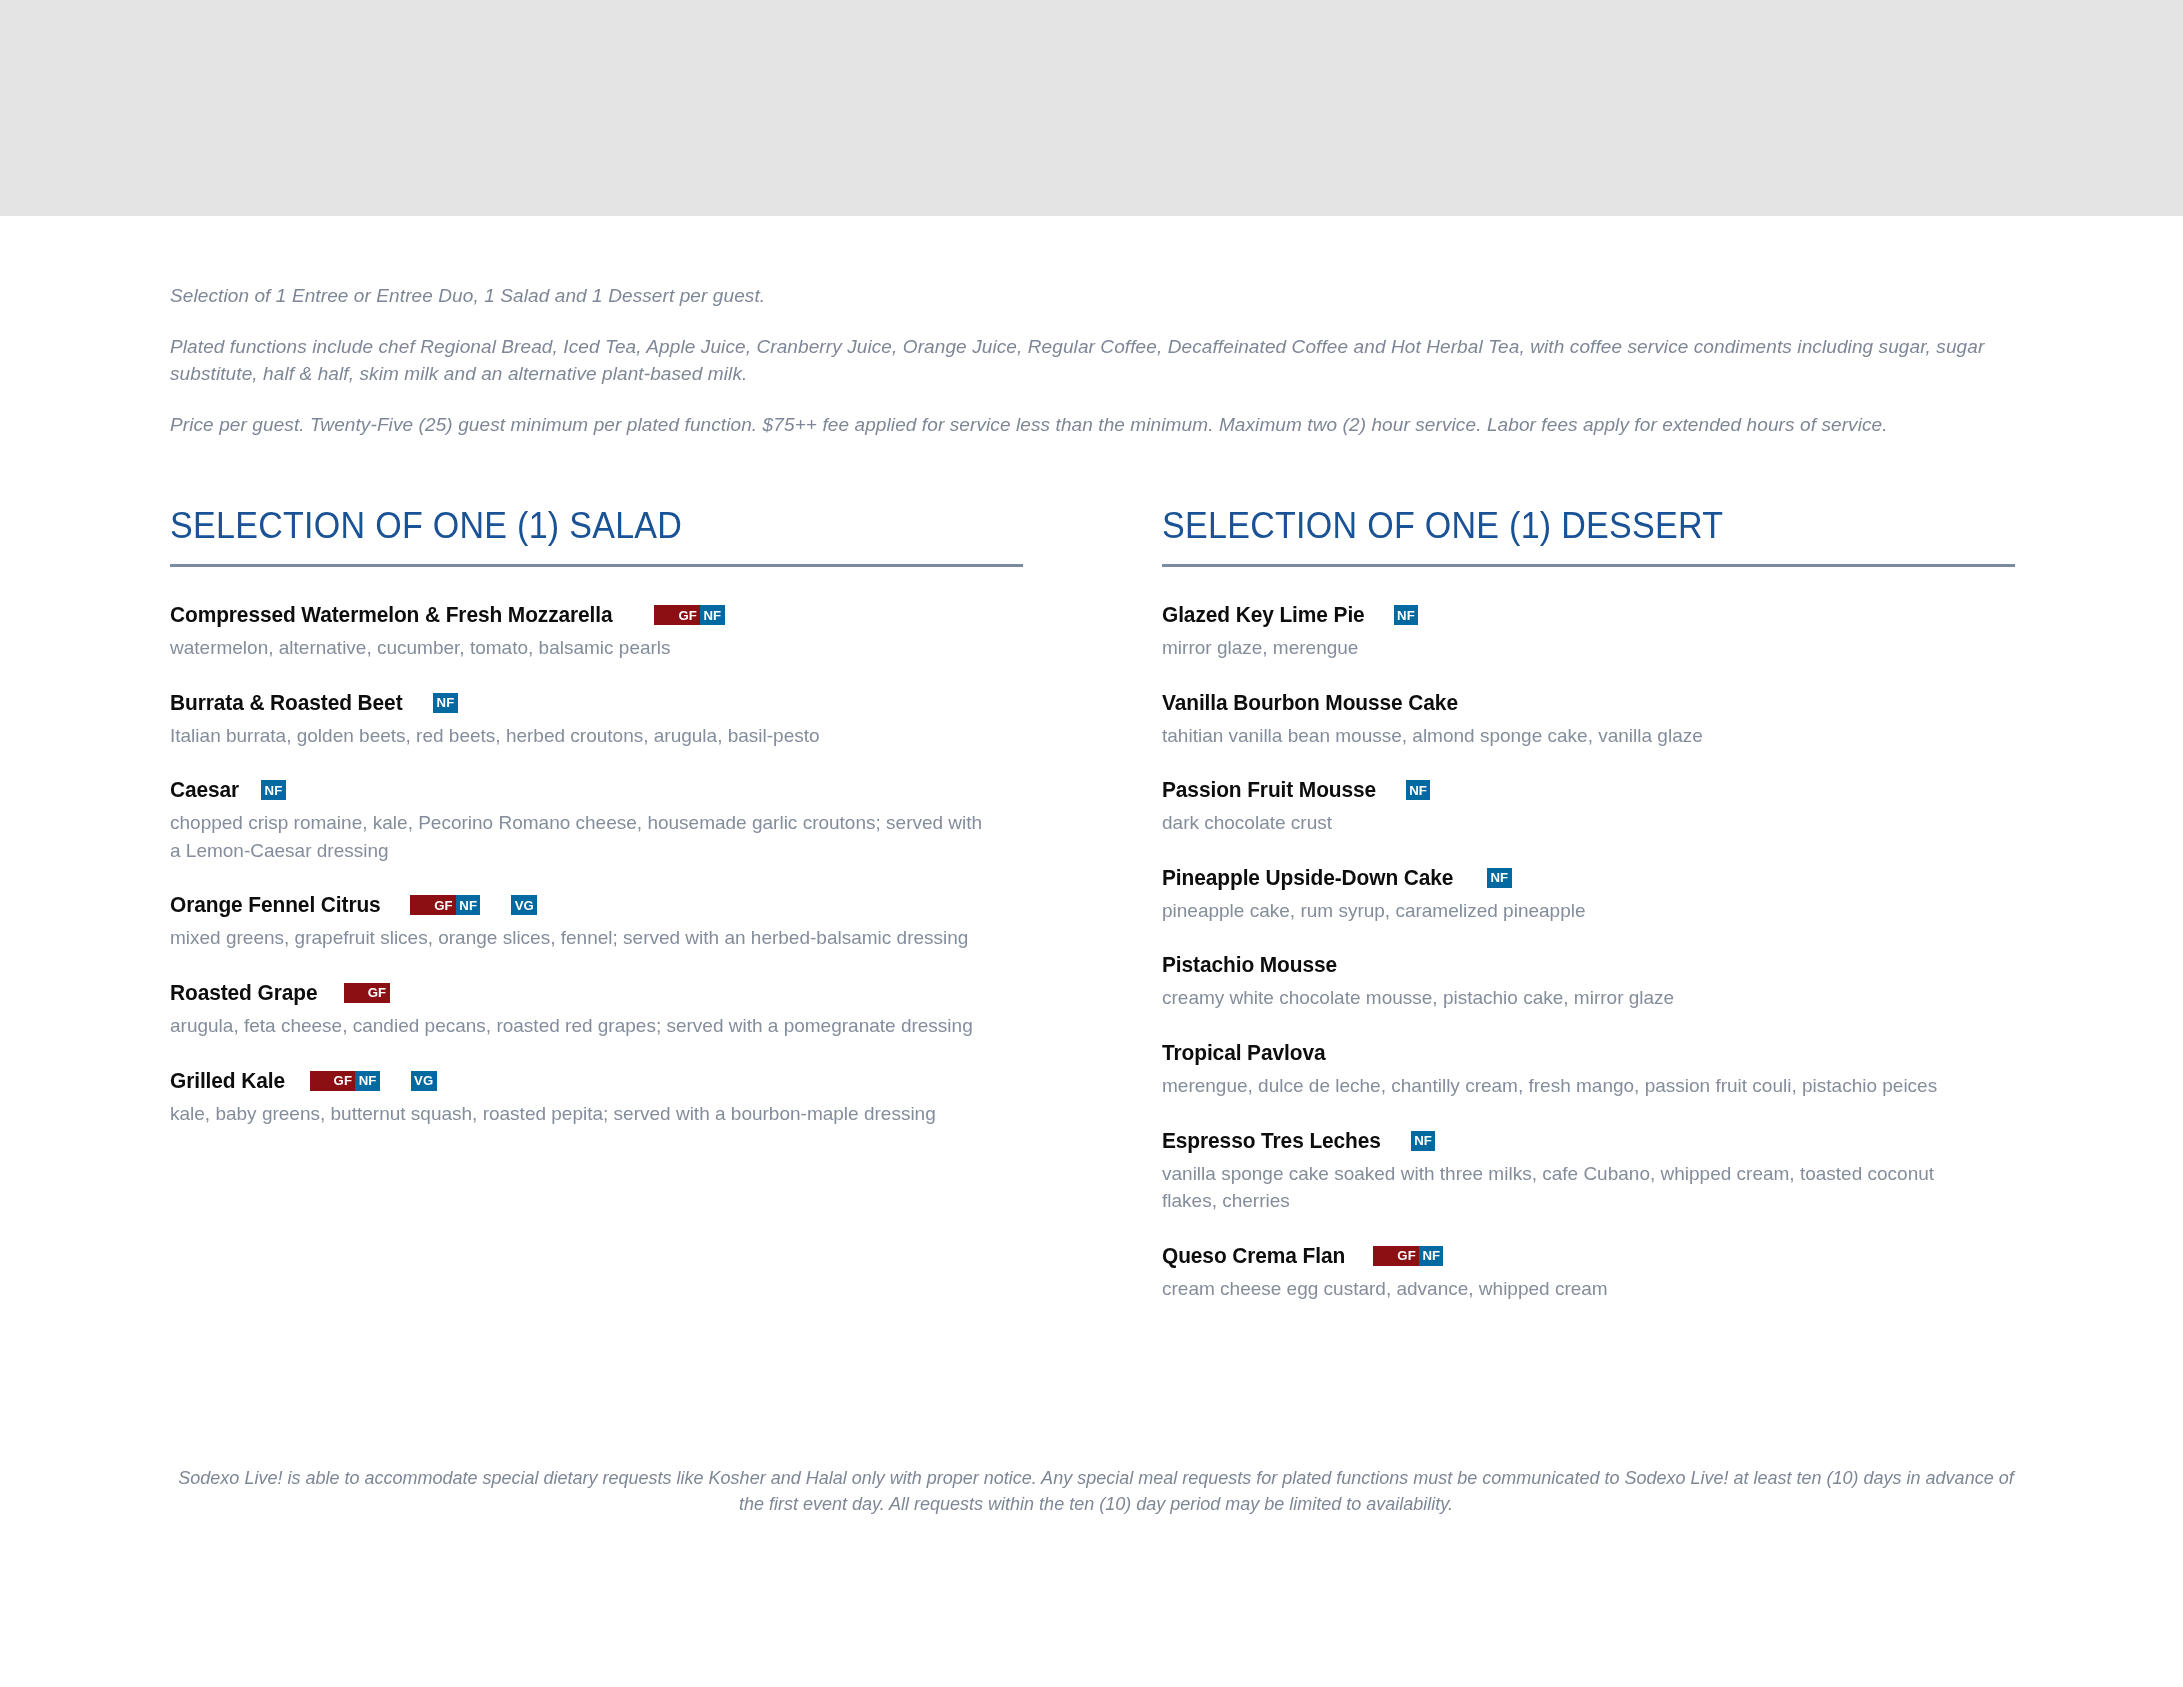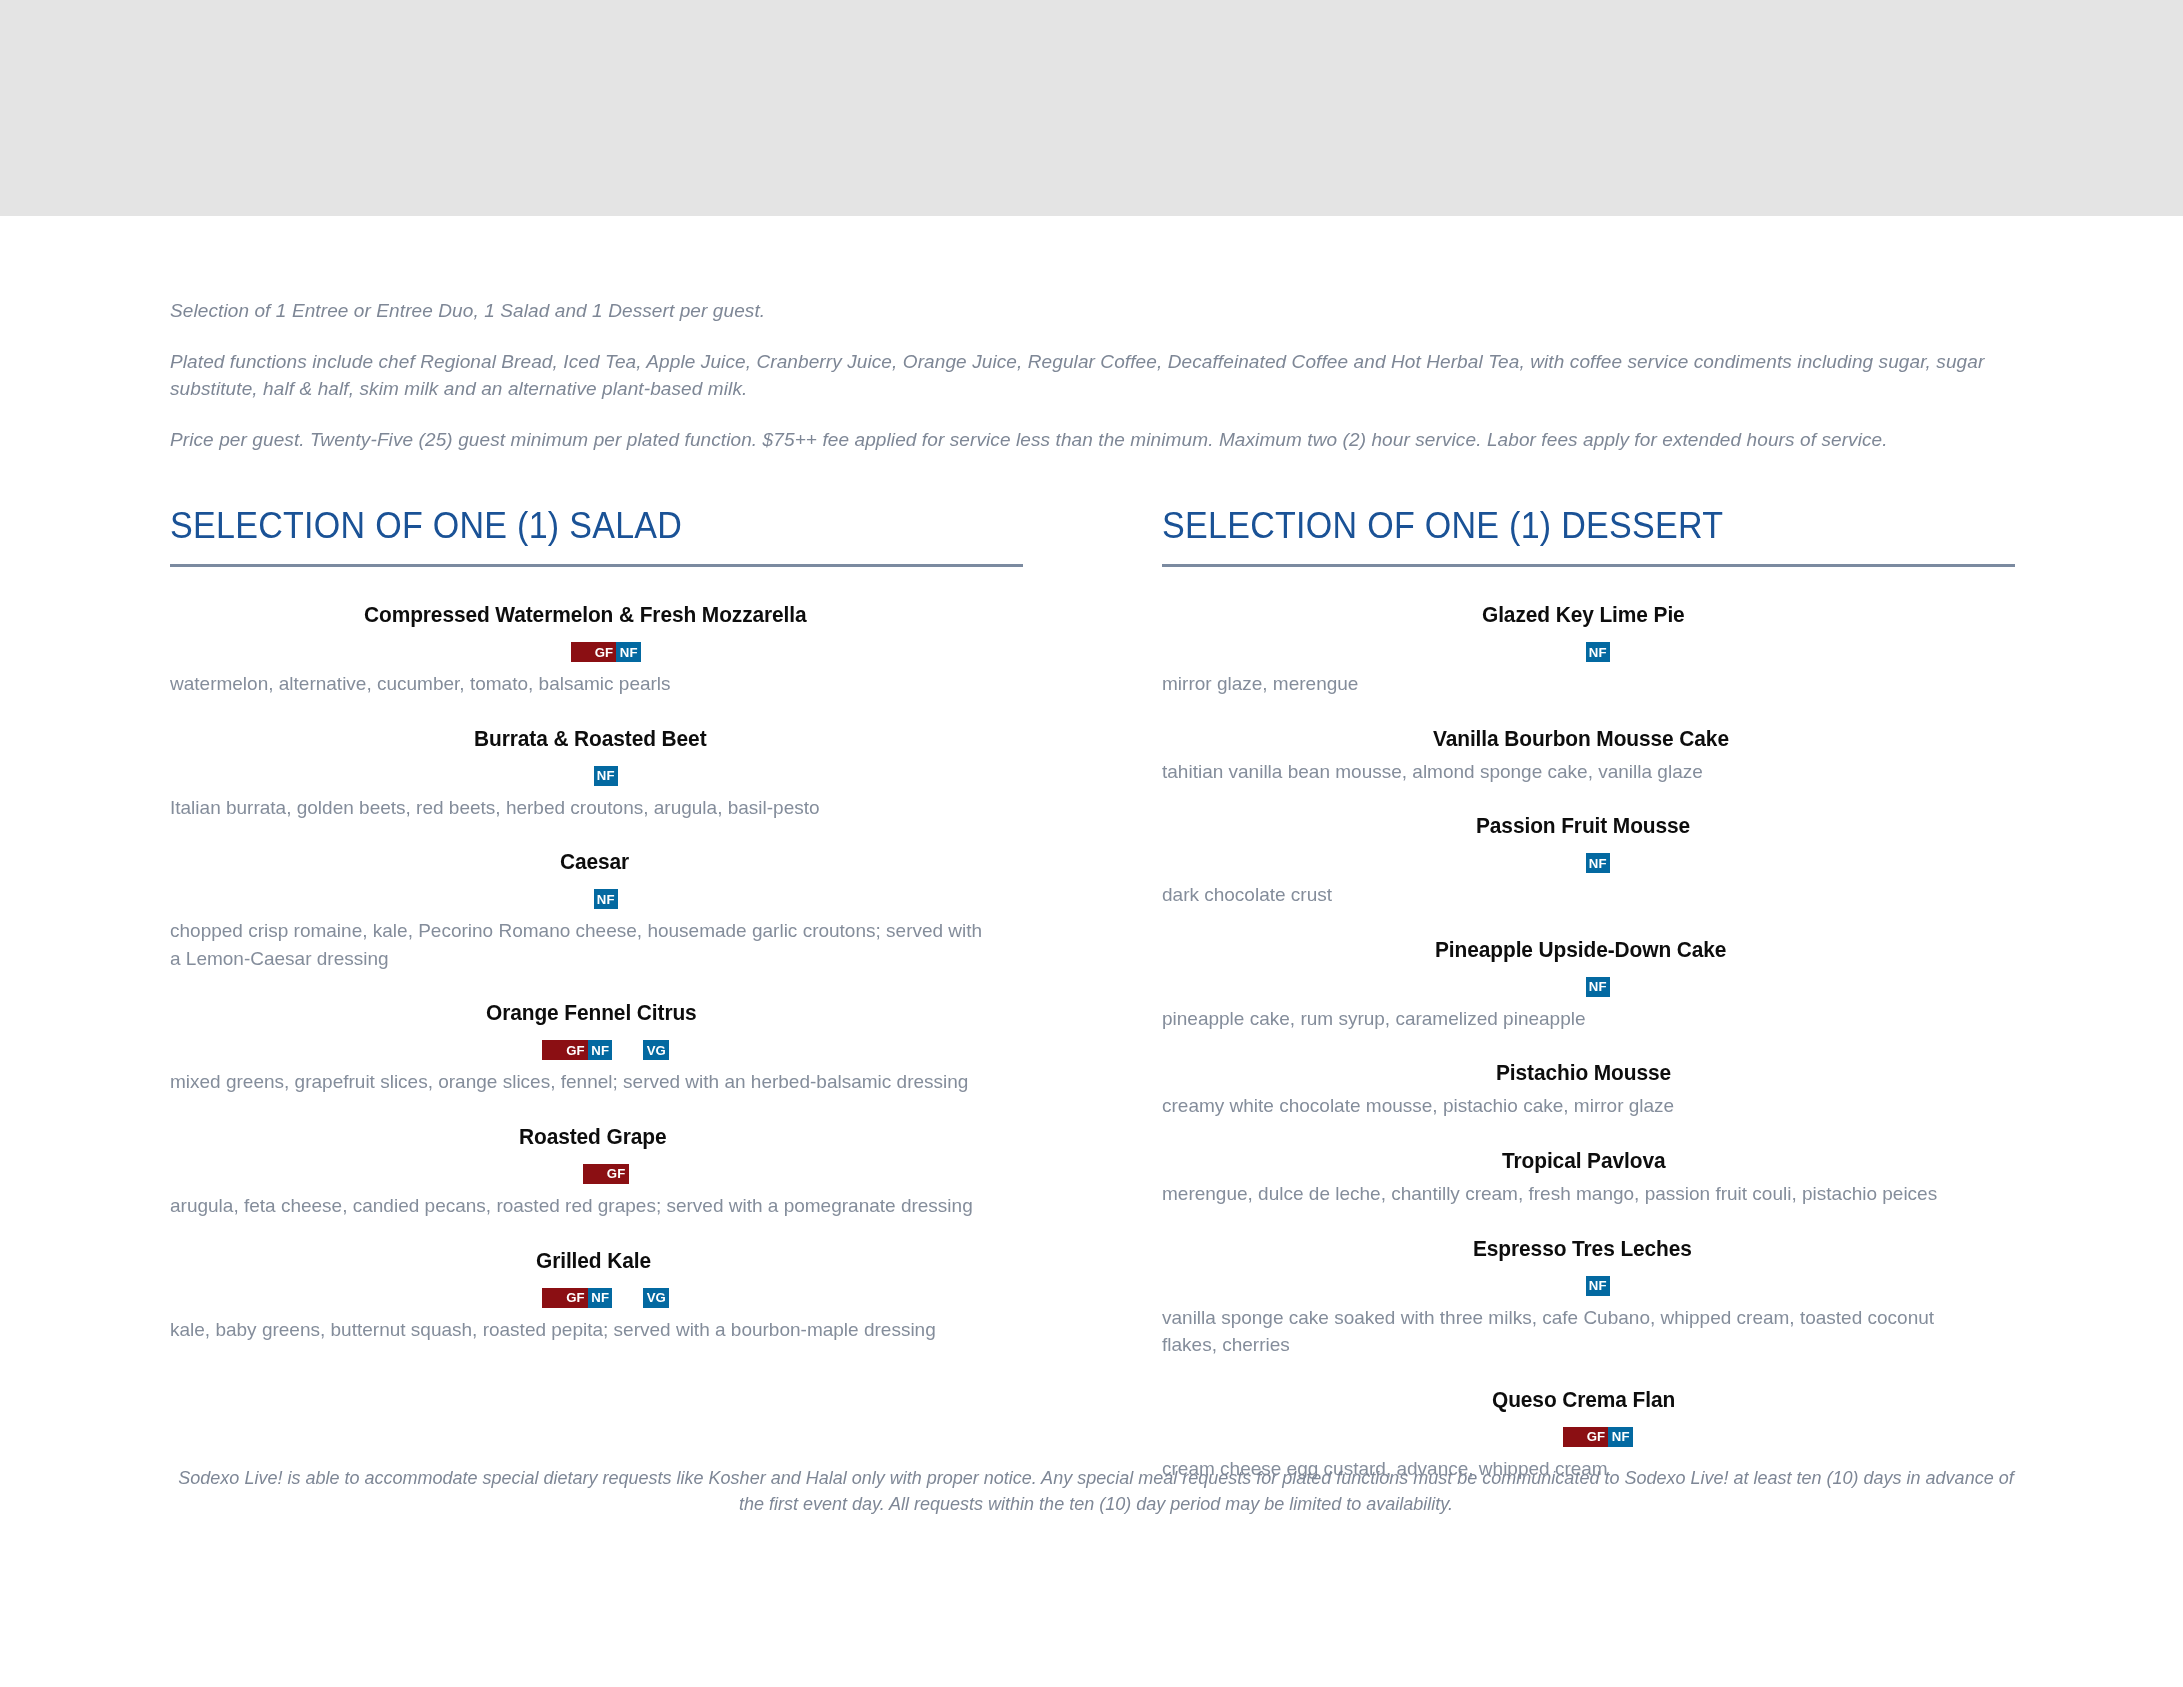--- a/index.html
+++ b/index.html
@@ -19,21 +19,21 @@
   }
 
   
   .page{
     position:absolute;left:0;top:216px;width:2183px;height:1471px;
     background:#ffffff;
   }
 
   
   .intro{
-    position:absolute;left:170px;top:67px;width:1852px;margin-top:15px;
+    position:absolute;left:170px;top:67px;width:1852px;
   }
   .intro p{
     margin:0 0 24px 0;
     font-style:italic;
     font-size:19px;
     line-height:1.42;
     color:#7e8796;
     letter-spacing:0.1px;
     font-stretch:condensed;
   }
@@ -69,24 +69,23 @@
   .col-right .sec-rule{width:853px;}
 
   .items{margin-top:37px;}
 
   .item{margin-bottom:30px;}
   .item:last-child{margin-bottom:0;}
 
   .item-head{
     display:flex;
     align-items:center;
-    gap:16px;
+    gap:0;
     line-height:1;
     margin-bottom:8px;
-    flex-direction:column;
   }
   .item-name{
     font-size:22px;
     font-weight:bold;
     color:#0d0d0d;
     letter-spacing:-0.1px;
     white-space:nowrap;
     transform:scaleX(.95);
     transform-origin:left center;
   }

